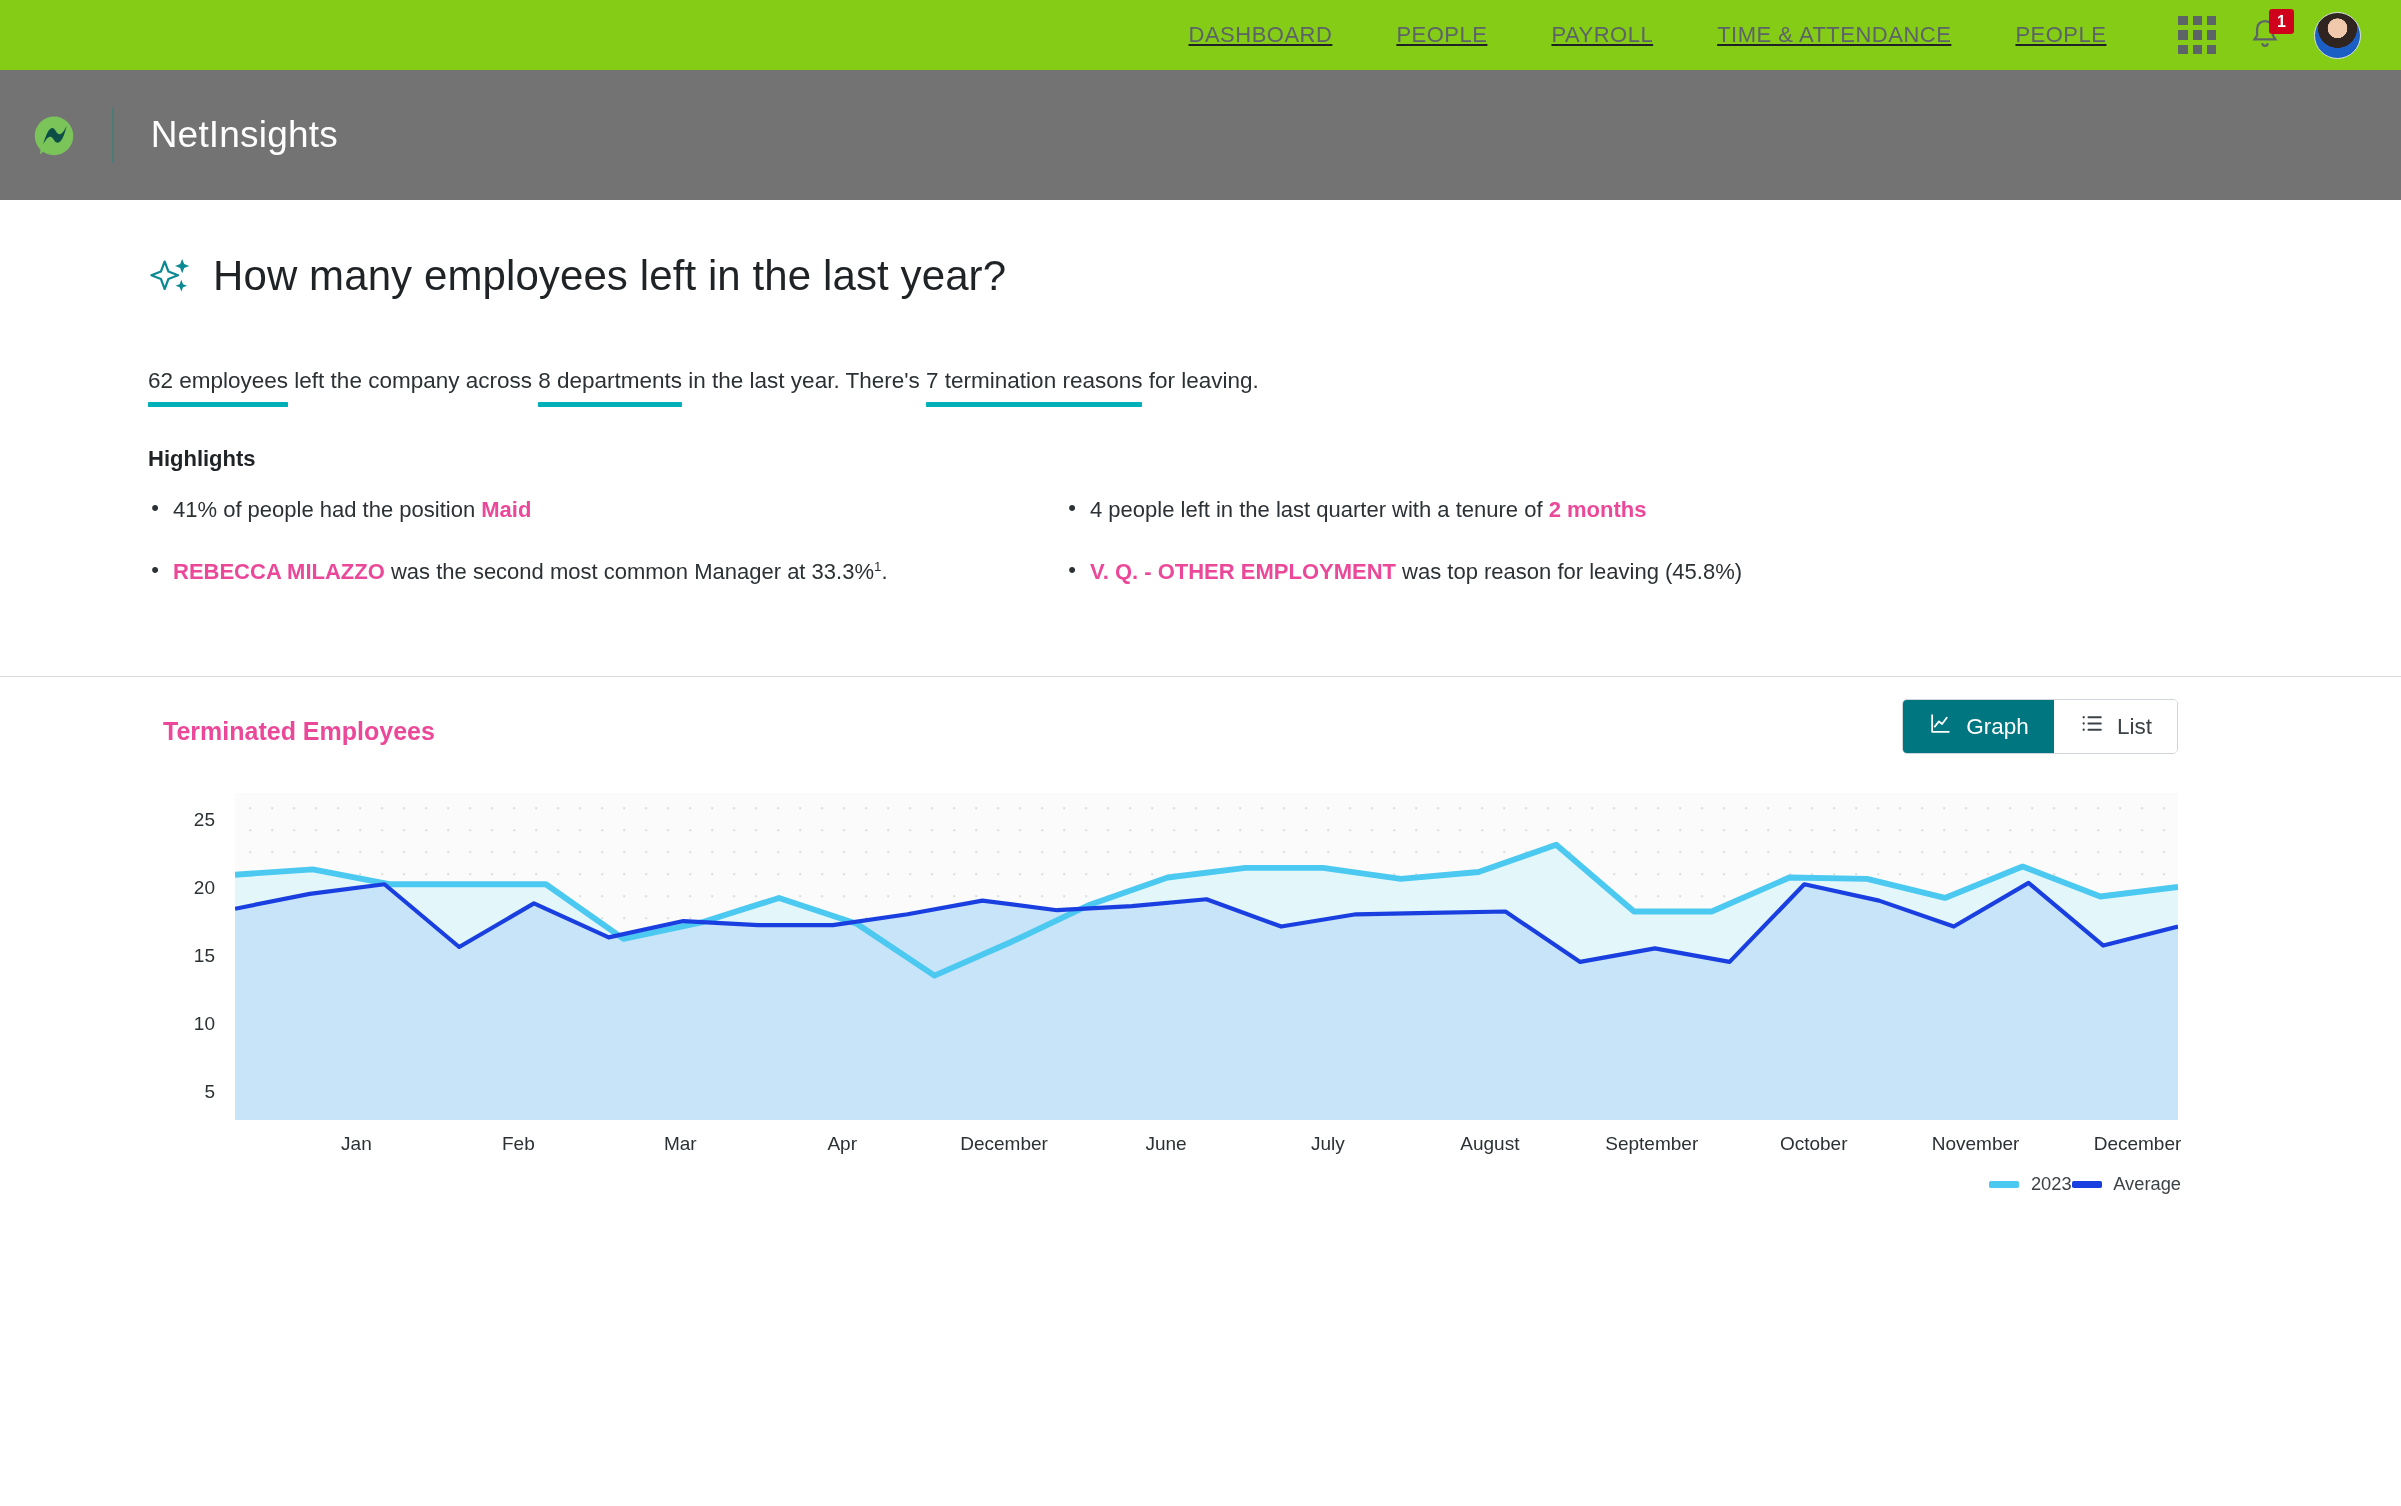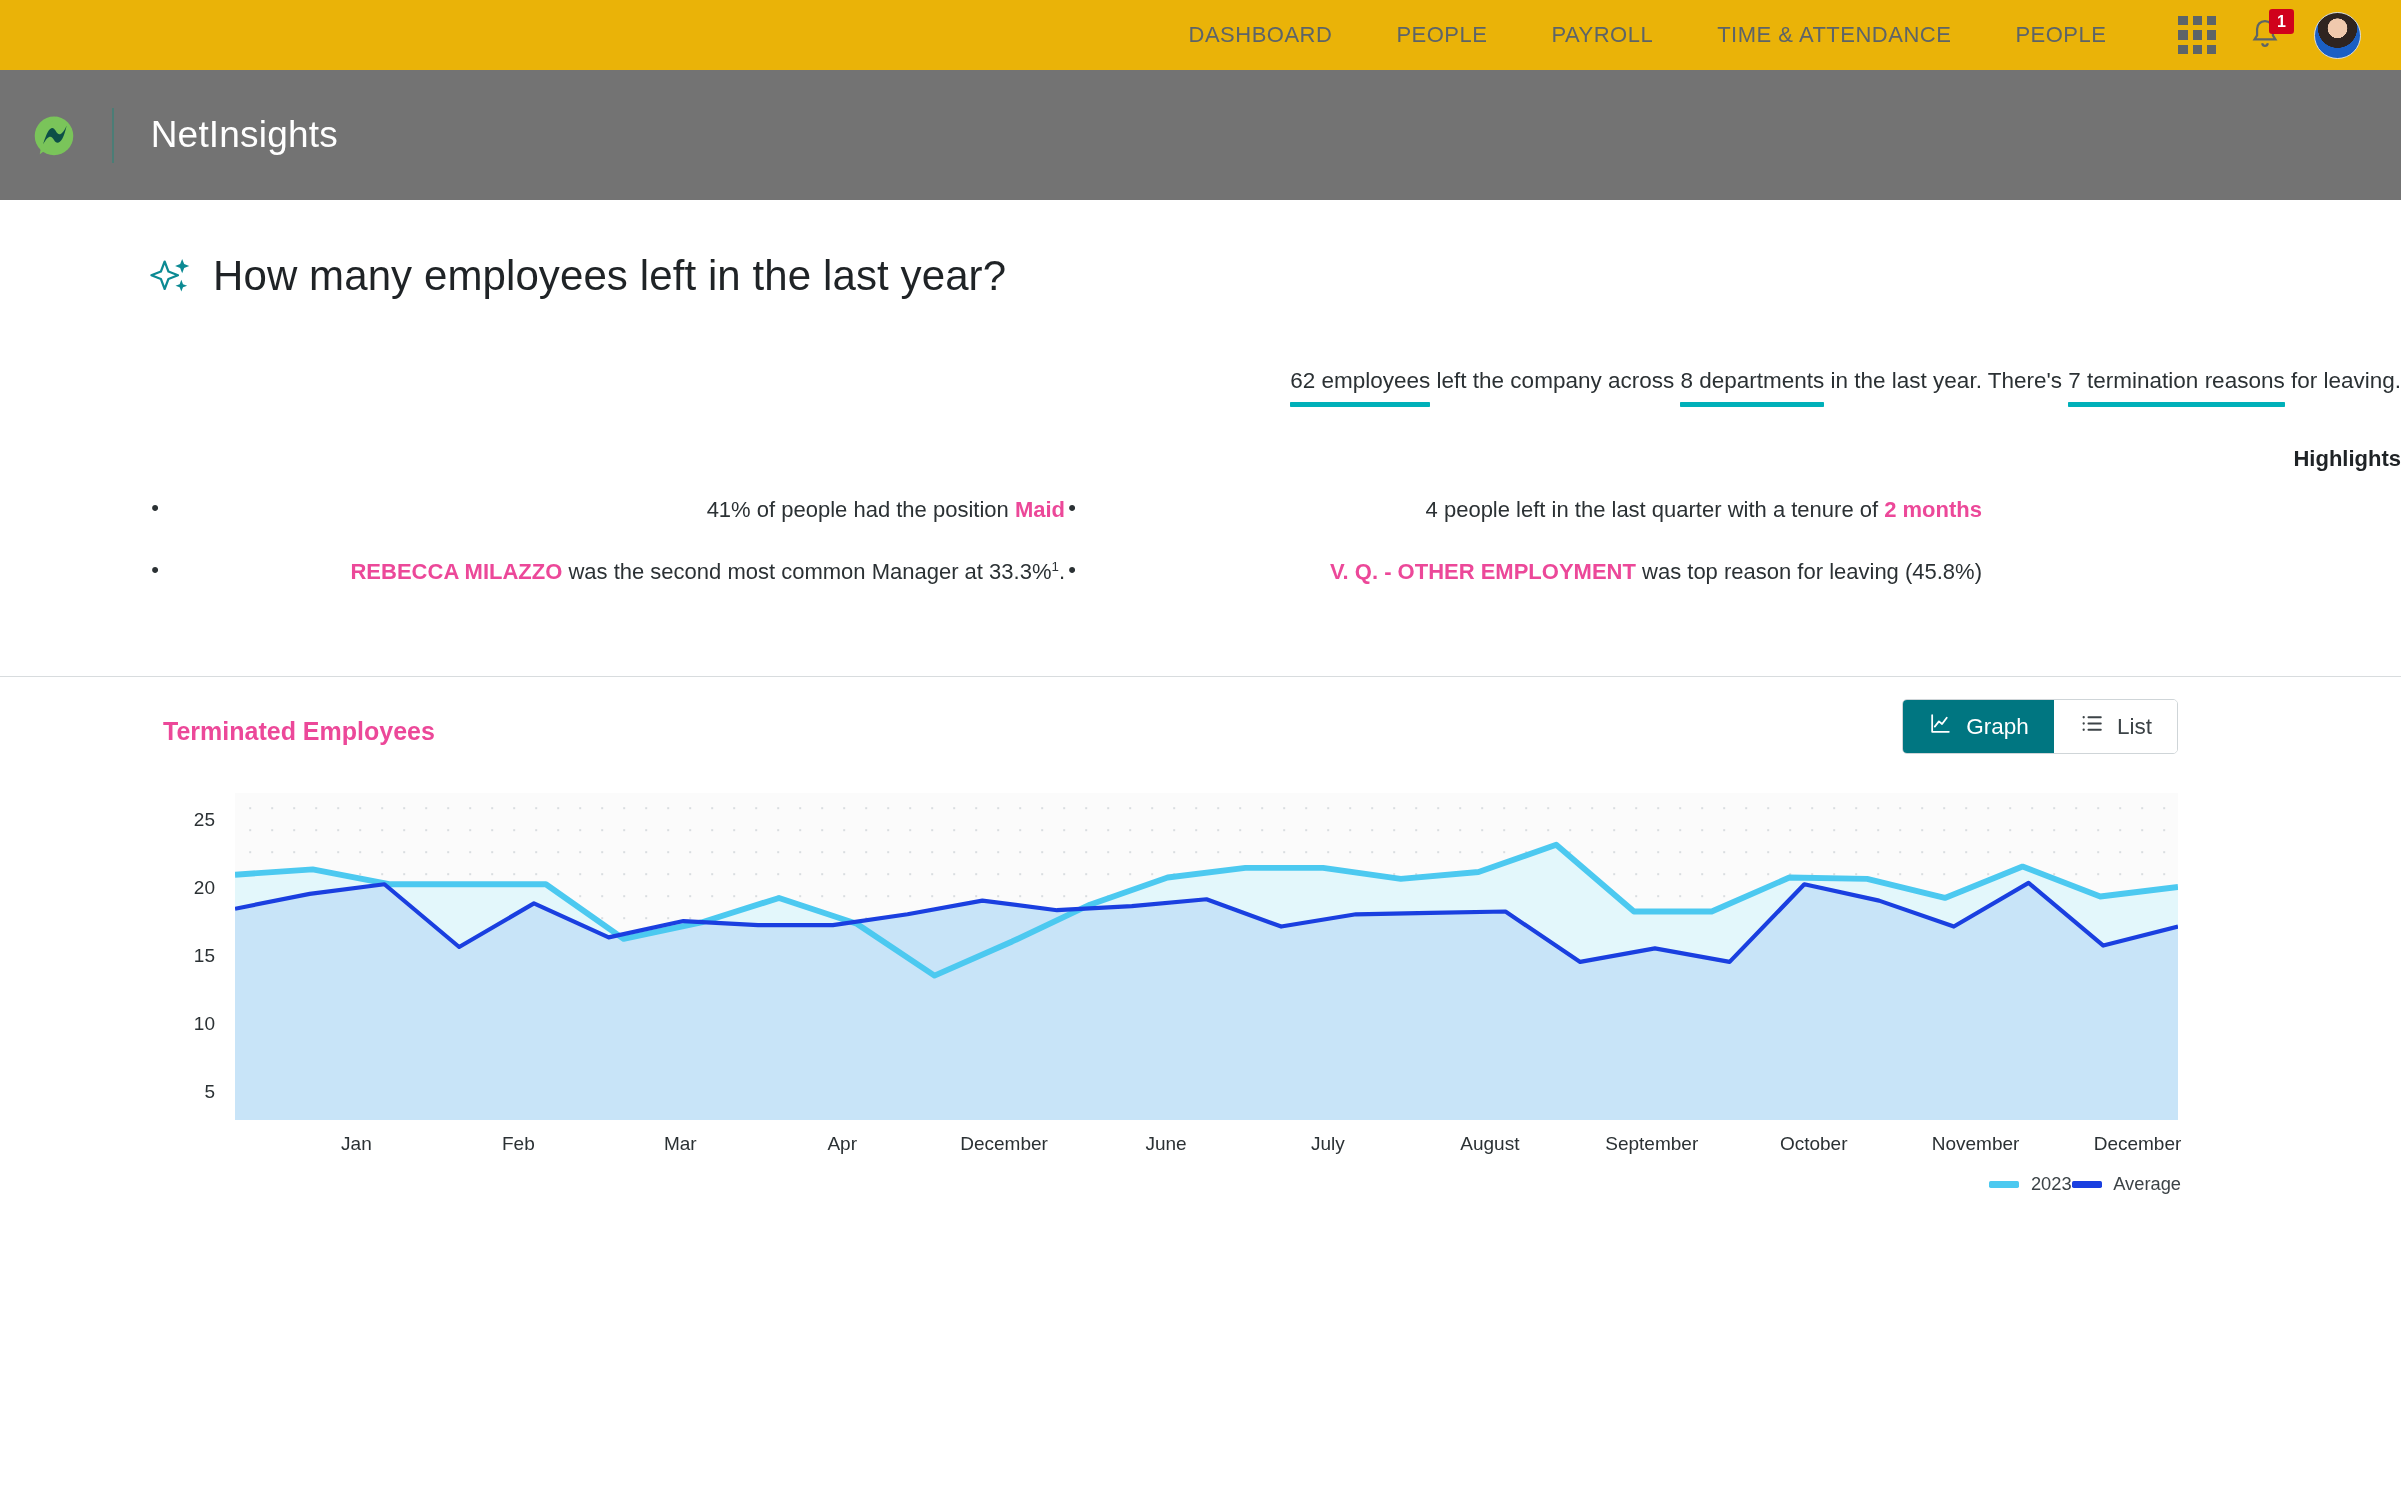--- a/index.html
+++ b/index.html
@@ -12,21 +12,22 @@
     overflow: hidden;
   }
 
   
   .topbar {
     height: 70px;
     display: flex;
     align-items: center;
     justify-content: flex-end;
     padding-right: 40px;
-    background: #eab308;
+    background: #84cc16;
+    text-decoration: underline;
   }
   .topnav { display: flex; align-items: center; gap: 0; }
   .topnav-item {
     font-size: 22px;
     letter-spacing: 0.5px;
     color: #5d6468;
     padding: 0 32px;
     cursor: pointer;
     white-space: nowrap;
   }
@@ -57,21 +58,21 @@
     background: #737373;
     display: flex;
     align-items: center;
     padding-left: 28px;
   }
   .logo-mark { width: 52px; height: 52px; position: relative; }
   .brand-divider { width: 1.7px; height: 55px; background: #4b7d76; margin: 0 37px 0 32px; }
   .brand-name { color: #ffffff; font-size: 37px; font-weight: normal; letter-spacing: 0.2px; }
 
   
-  .insight { padding: 52px 0 0 148px; text-align: right; }
+  .insight { padding: 52px 0 0 148px; }
   .headline-row { display: flex; align-items: center; gap: 20px; }
   .sparkle-icon { width: 45px; height: 45px; flex: none; }
   .headline { font-size: 42px; font-weight: normal; color: #1f2326; letter-spacing: 0.1px; }
 
   .summary {
     margin-top: 68px;
     font-size: 22.5px;
     color: #2b3134;
     position: relative;
     white-space: nowrap;

